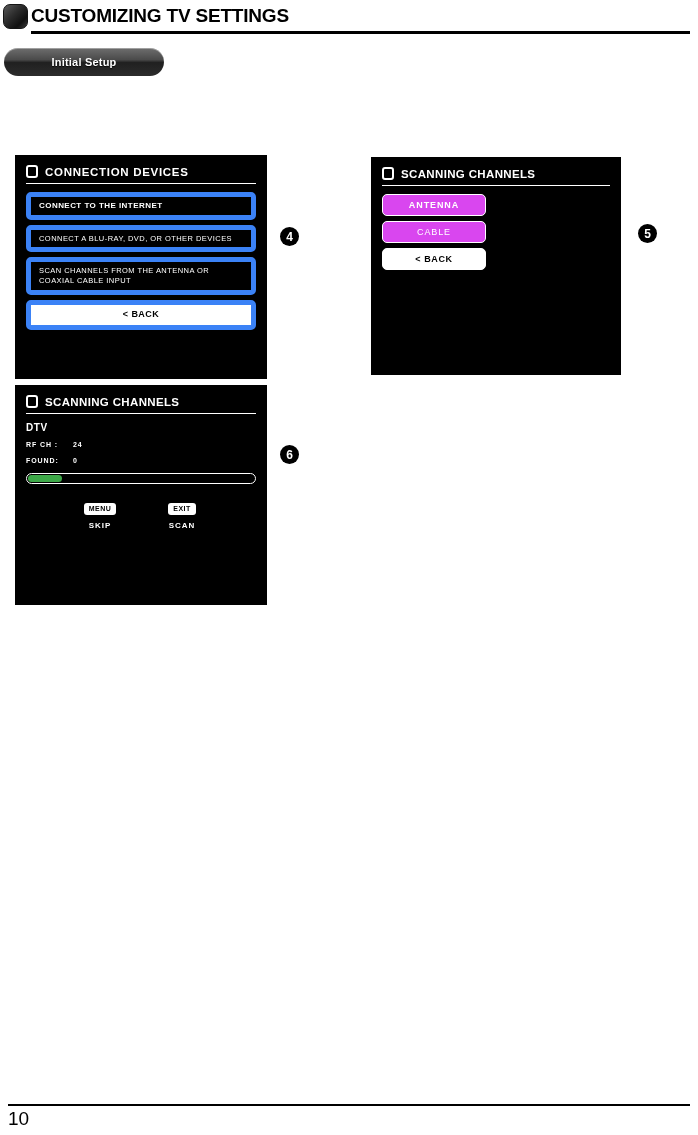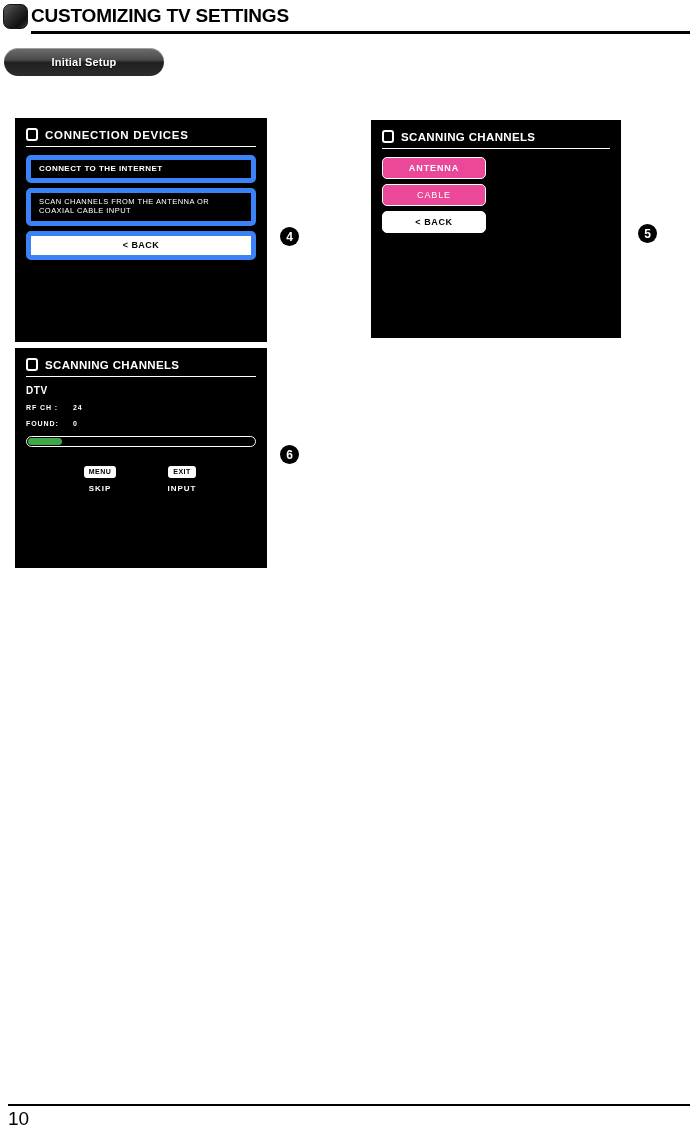--- a/index.html
+++ b/index.html
@@ -75,20 +75,21 @@
     font-weight: bold;
     letter-spacing: 0.2px;
     text-shadow: 0 1px 1px rgba(0,0,0,0.8);
   }
 
   
   .tv-panel {
     position: absolute;
     background: #000000;
     box-sizing: border-box;
+    margin-top: 37px;
   }
   .panel-4 { left: 15px;  top: 118px; width: 252px; height: 224px; }
   .panel-5 { left: 371px; top: 120px; width: 250px; height: 218px; }
   .panel-6 { left: 15px;  top: 348px; width: 252px; height: 220px; }
 
   .panel-inner {
     position: absolute;
     left: 0; top: 0; right: 0; bottom: 0;
     padding: 10px 11px 0 11px;
     box-sizing: border-box;
@@ -145,21 +146,21 @@
     padding: 5px 8px;
   }
   .menu-btn.tall { padding: 4px 8px 5px 8px; }
 
   
   .p5-cols { display: flex; gap: 10px; }
   .p5-left { width: 104px; flex: none; }
   .p5-btn {
     border: 1px solid #ffffff;
     border-radius: 5px;
-    background: #ec4899;
+    background: #d946ef;
     color: #ffffff;
     text-align: center;
     box-sizing: border-box;
     padding: 5px 4px;
     margin-bottom: 5px;
     font-size: 9px;
     letter-spacing: 0.9px;
   }
   .p5-btn.bold { font-weight: bold; }
   .p5-btn.selected {
@@ -290,20 +291,21 @@
 
 <div class="tv-panel panel-4">
   <div class="panel-inner">
     <div class="panel-head">
       <div class="head-box-icon"></div>
       <div class="panel-title">CONNECTION DEVICES</div>
     </div>
     <div class="panel-rule"></div>
 
     <div class="menu-btn bold">CONNECT TO THE INTERNET</div>
+    <div class="menu-btn">CONNECT A BLU-RAY, DVD, OR OTHER DEVICES</div>
     <div class="menu-btn tall">SCAN CHANNELS FROM THE ANTENNA OR COAXIAL CABLE INPUT</div>
     <div class="menu-btn center selected">&lt; BACK</div>
   </div>
 </div>
 <div class="step-badge badge-4">4</div>
 
 <div class="tv-panel panel-5">
   <div class="panel-inner">
     <div class="panel-head">
       <div class="head-box-icon"></div>
@@ -345,21 +347,21 @@
       <div class="progress-fill" id="progress-fill" style="width: calc(16% - 2px); background: rgb(61, 168, 72);"></div>
     </div>
 
     <div class="key-row">
       <div class="key-group">
         <div class="key-cap">MENU</div>
         <div class="key-action">SKIP</div>
       </div>
       <div class="key-group">
         <div class="key-cap">EXIT</div>
-        <div class="key-action">INPUT</div>
+        <div class="key-action">SCAN</div>
       </div>
     </div>
   </div>
 </div>
 <div class="step-badge badge-6">6</div>
 
 <div class="footer-rule"></div>
 <div class="footer-page">10</div>
 
 </body></html>

